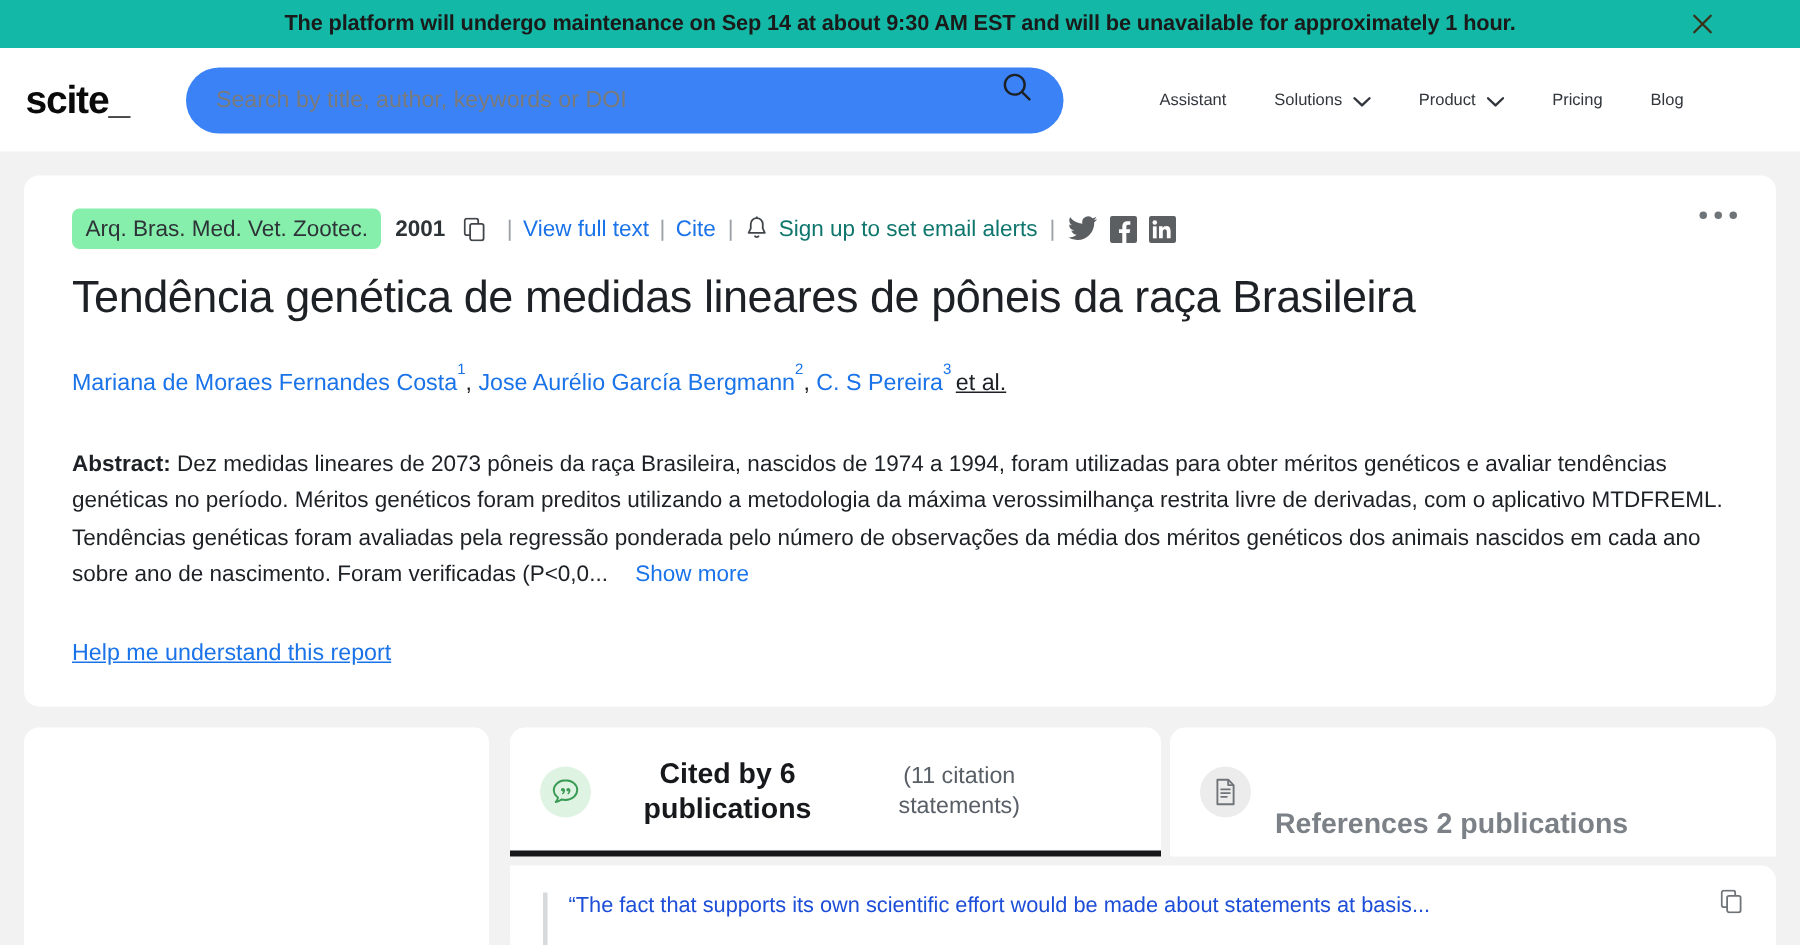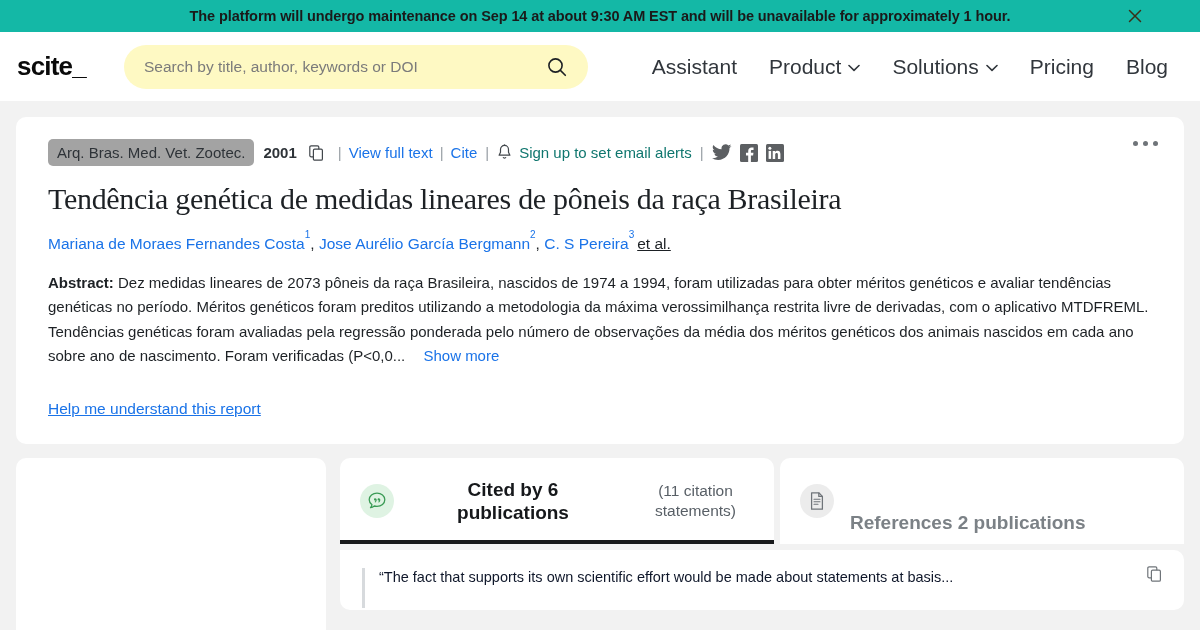--- a/index.html
+++ b/index.html
@@ -51,24 +51,23 @@
     color: #0a0a0a;
     letter-spacing: -0.8px;
     margin-left: 1px;
     margin-right: 14px;
     white-space: nowrap;
     cursor: pointer;
   }
   .search-wrap {
     width: 585px;
     height: 44px;
-    background: #fef9c3;
+    background: #3b82f6;
     border-radius: 24px;
     display: flex;
-    align-items: center;
     padding: 0 18px 0 20px;
     margin-right: 22px;
   }
   .search-input {
     flex: 1;
     border: none;
     outline: none;
     background: transparent;
     font-family: "Liberation Sans", sans-serif;
     font-size: 15.5px;
@@ -83,21 +82,21 @@
   .nav {
     display: flex;
     align-items: center;
     gap: 0px;
     margin-left: 2px;
   }
   .nav-item {
     display: flex;
     align-items: center;
     gap: 7px;
-    font-size: 21px;
+    font-size: 11px;
     color: #31363c;
     padding: 6px 16px;
     cursor: pointer;
     white-space: nowrap;
   }
   .chev { display:block; margin-top:2px; }
 
   
   .page {
     padding: 16px 16px 0 16px;
@@ -123,21 +122,21 @@
   .meta-row {
     display: flex;
     align-items: center;
     flex-wrap: nowrap;
     font-size: 15px;
     color: #2e3338;
     gap: 0;
     margin-bottom: 8px;
   }
   .journal-badge {
-    background: #a3a3a3;
+    background: #86efac;
     border-radius: 5px;
     padding: 5px 9px;
     font-size: 15px;
     color: #2e3338;
     margin-right: 9px;
     cursor: pointer;
   }
   .year { font-weight: 700; margin-right: 5px; }
   .doi { color: #2e3338; }
   .copy-icon {
@@ -156,28 +155,27 @@
   .alerts { color: #0f766e; cursor: pointer; }
   .socials { display: flex; align-items: center; gap: 8px; }
   .socials > * { cursor: pointer; display:block; }
 
   .title {
     font-size: 30px;
     font-weight: 400;
     color: #1d2125;
     letter-spacing: -0.3px;
     line-height: 1.25;
-    margin: 14px 0 14px 0;
-    font-family: Liberation Serif, serif;
+    margin: 14px 0 26px 0;
   }
   .authors {
     font-size: 15.5px;
     color: #1a73e8;
     line-height: 1.5;
-    margin-bottom: 16px;
+    margin-bottom: 31px;
   }
   .authors .auth { cursor: pointer; }
   .authors sup { font-size: 10px; top: -5px; position: relative; }
   .authors .comma { color: #1d2125; }
   .etal {
     color: #1d2125;
     text-decoration: underline;
     cursor: pointer;
     margin-left: 3px;
   }
@@ -221,21 +219,21 @@
   .tab {
     background: #ffffff;
     border-radius: 10px 10px 0 0;
     height: 86px;
     display: flex;
     align-items: center;
     padding: 0 20px;
     cursor: pointer;
     position: relative;
   }
-  .tab.active { width: 434px; gap: 28px; }
+  .tab.active { width: 434px; }
   .tab.inactive { flex: 1; }
   .tab.active::after {
     content: "";
     position: absolute;
     left: 0; right: 0; bottom: 0;
     height: 4px;
     background: #17181a;
   }
   .tab-icon {
     width: 34px; height: 34px;
@@ -280,21 +278,21 @@
   }
   .stmt-bar {
     width: 3px;
     height: 40px;
     background: #d7dadd;
     flex: none;
     margin-top: 2px;
   }
   .stmt-text {
     font-size: 14.5px;
-    color: #0f172a;
+    color: #1d4ed8;
     line-height: 1.55;
     flex: 1;
   }
   .stmt-copy { margin-left: 10px; flex:none; cursor: pointer; }
 </style>
 </head>
 <body>
 
 <div class="banner">
   <span class="banner-text">The platform will undergo maintenance on Sep 14 at about 9:30 AM EST and will be unavailable for approximately 1 hour.</span>
@@ -316,27 +314,27 @@
         <path d="M14.4 14.4 L19.3 19.3" stroke="#1d2125" stroke-width="1.6" stroke-linecap="round"></path>
       </svg>
     </button>
   </div>
 
   <div class="nav">
     <div class="nav-item">
       <span>Assistant</span>
     </div>
     <div class="nav-item">
-      <span>Product</span>
+      <span>Solutions</span>
       <svg class="chev" width="12" height="8" viewBox="0 0 12 8" aria-hidden="true">
         <path d="M1 1.5 L6 6.3 L11 1.5" stroke="#31363c" stroke-width="1.6" fill="none" stroke-linecap="round" stroke-linejoin="round"></path>
       </svg>
     </div>
     <div class="nav-item">
-      <span>Solutions</span>
+      <span>Product</span>
       <svg class="chev" width="12" height="8" viewBox="0 0 12 8" aria-hidden="true">
         <path d="M1 1.5 L6 6.3 L11 1.5" stroke="#31363c" stroke-width="1.6" fill="none" stroke-linecap="round" stroke-linejoin="round"></path>
       </svg>
     </div>
     <div class="nav-item">
       <span>Pricing</span>
     </div>
     <div class="nav-item">
       <span>Blog</span>
     </div>

